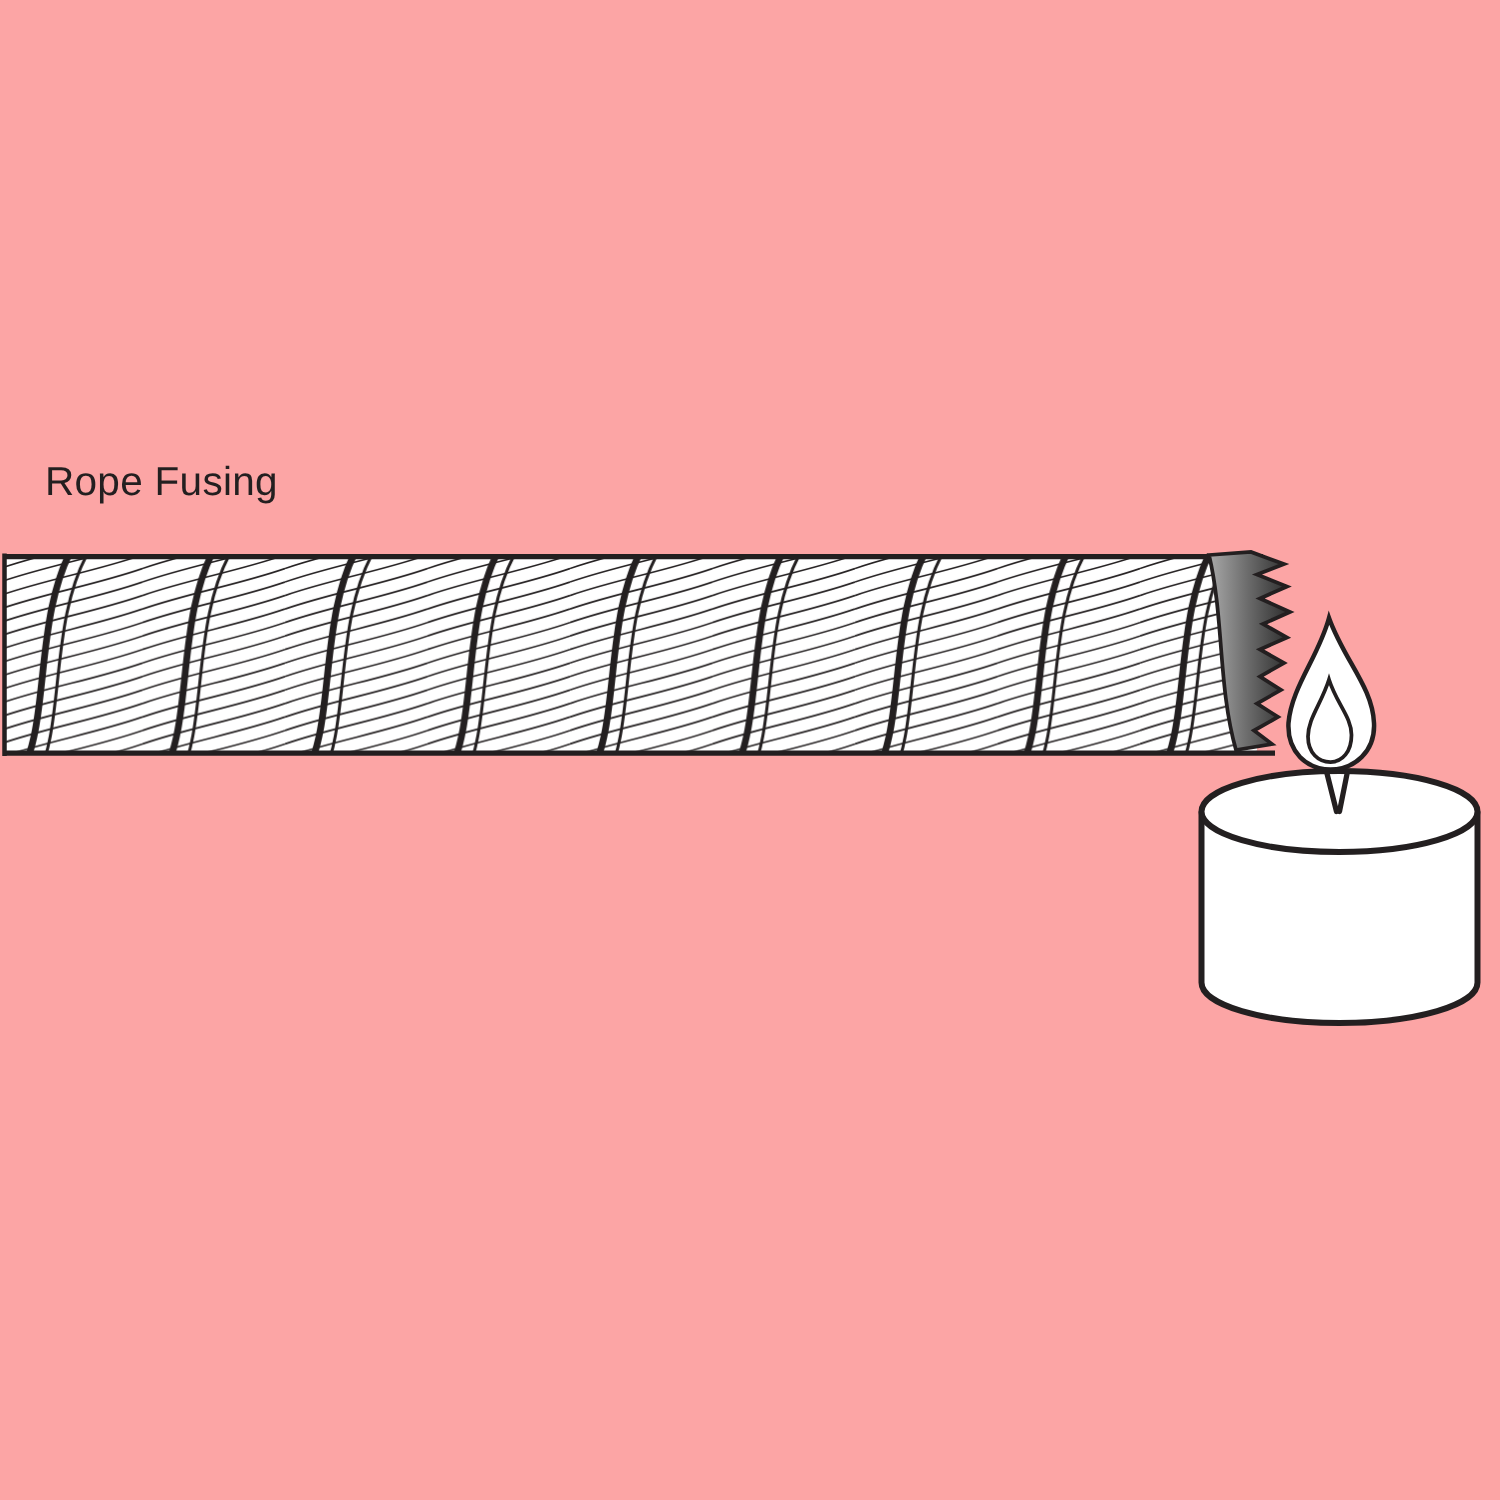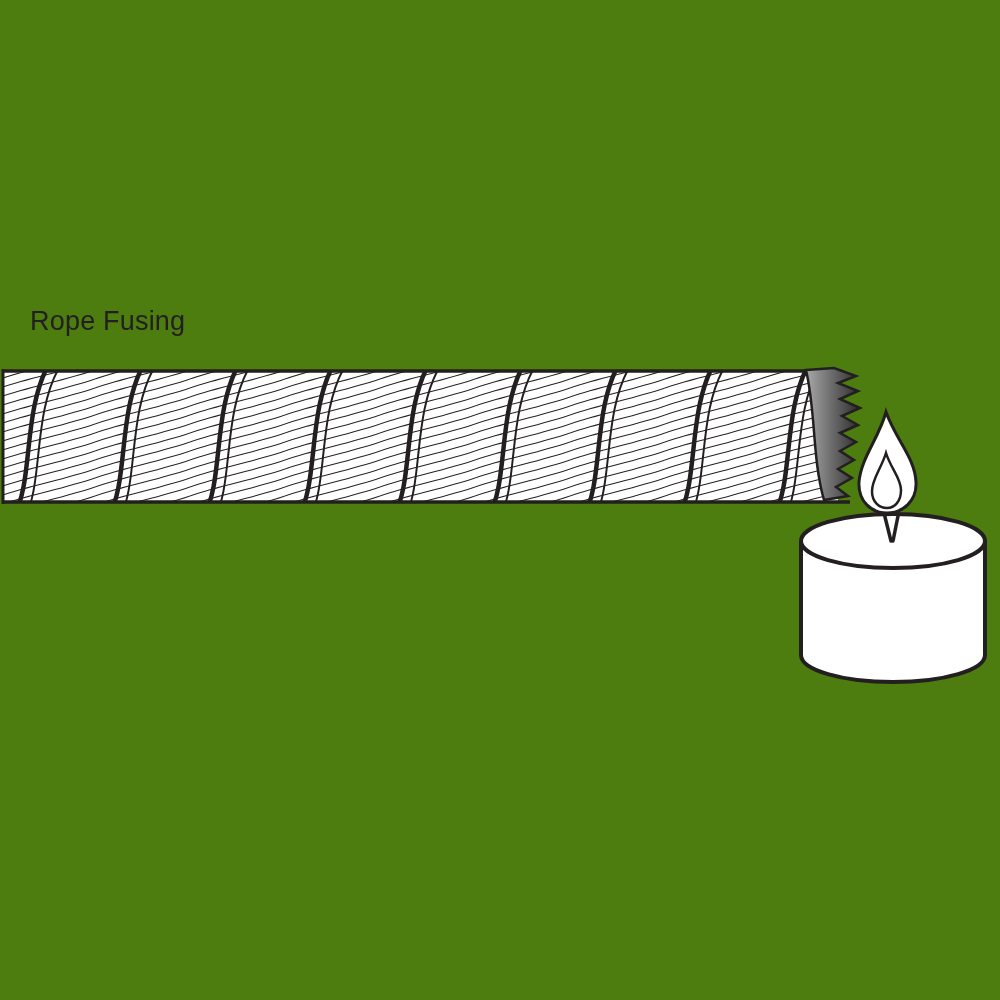--- a/index.html
+++ b/index.html
@@ -4,21 +4,21 @@
 <style>
   html, body {
     margin: 0;
     padding: 0;
     background: #ffffff;
   }
   .canvas {
     position: relative;
     width: 1000px;
     height: 1000px;
-    background: #4d7c0f;
+    background: #fca5a5;
     overflow: hidden;
     font-family: "Liberation Sans", sans-serif;
   }
   .title {
     position: absolute;
     left: 30px;
     top: 306px;
     font-size: 27px;
     font-weight: 500;
     letter-spacing: 0.2px;

